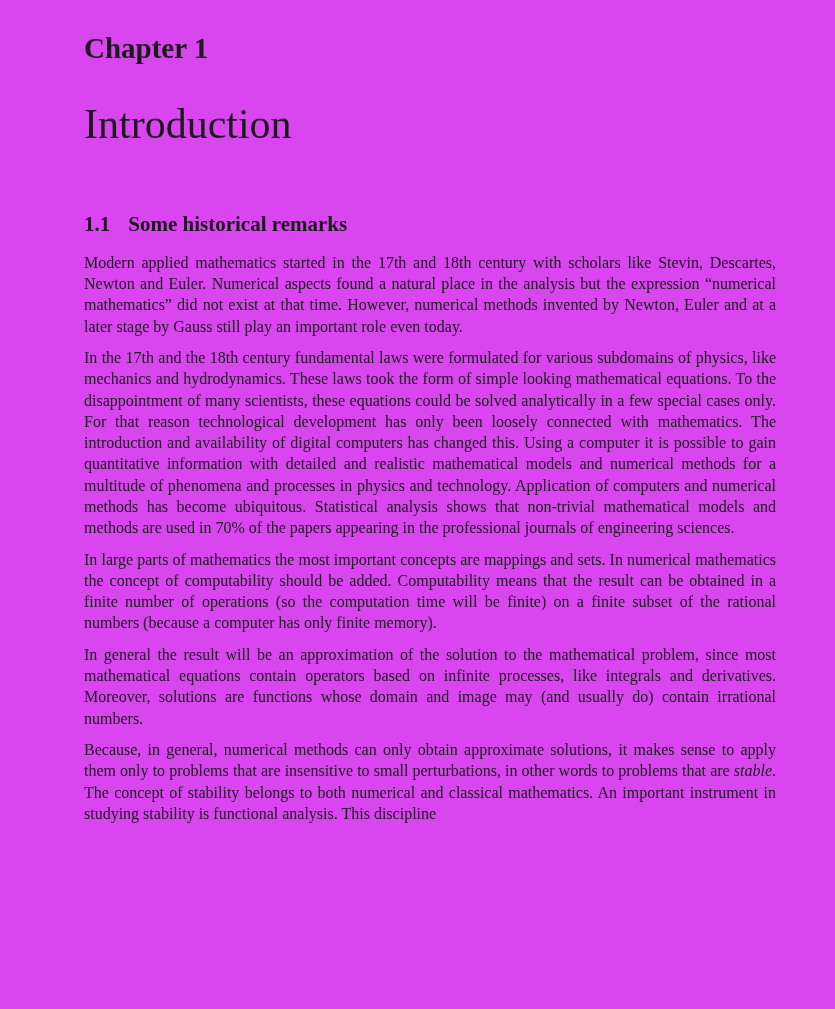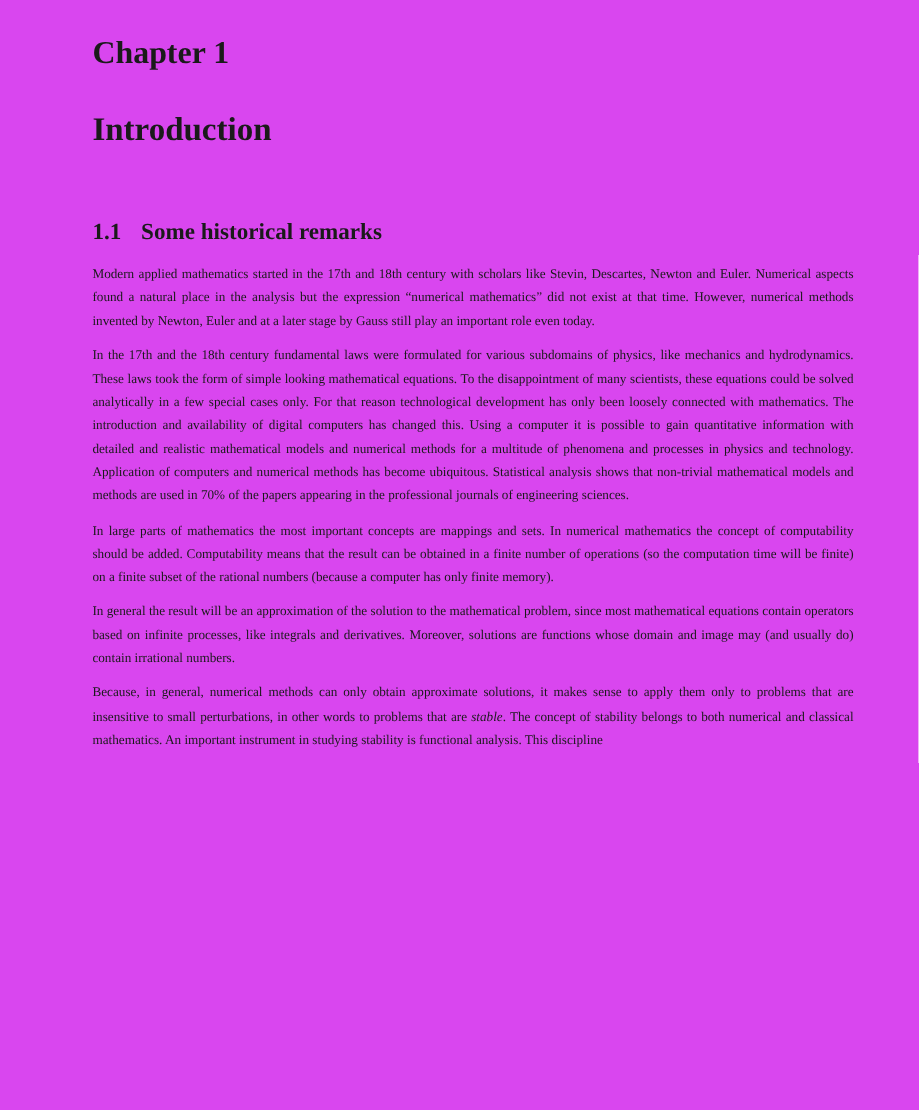--- a/index.html
+++ b/index.html
@@ -18,22 +18,22 @@
       font-family: "Liberation Serif", "DejaVu Serif", serif;
       overflow: hidden;
     }
     .chapter-label {
       font-size: 29px;
       font-weight: bold;
       line-height: 1.15;
       margin: 0;
     }
     .chapter-title {
-      font-size: 30px;
-      font-weight: bold;
+      font-size: 42px;
+      font-weight: normal;
       line-height: 1.1;
       margin: 36px 0 0 0;
     }
     .section {
       margin: 0;
     }
     .section-heading {
       font-size: 21px;
       font-weight: bold;
       line-height: 1.2;
@@ -43,21 +43,21 @@
       margin-top: 64px;
     }
     .section-heading.later {
       margin-top: 30px;
     }
     .section-number {
       display: inline-block;
       margin-right: 18px;
     }
     .page p {
-      font-size: 12px;
+      font-size: 16px;
       line-height: 21.3px;
       text-align: justify;
       margin: 0 0 10px 0;
     }
     .page p em {
       font-style: italic;
     }
   </style>
 </head>
 <body>

